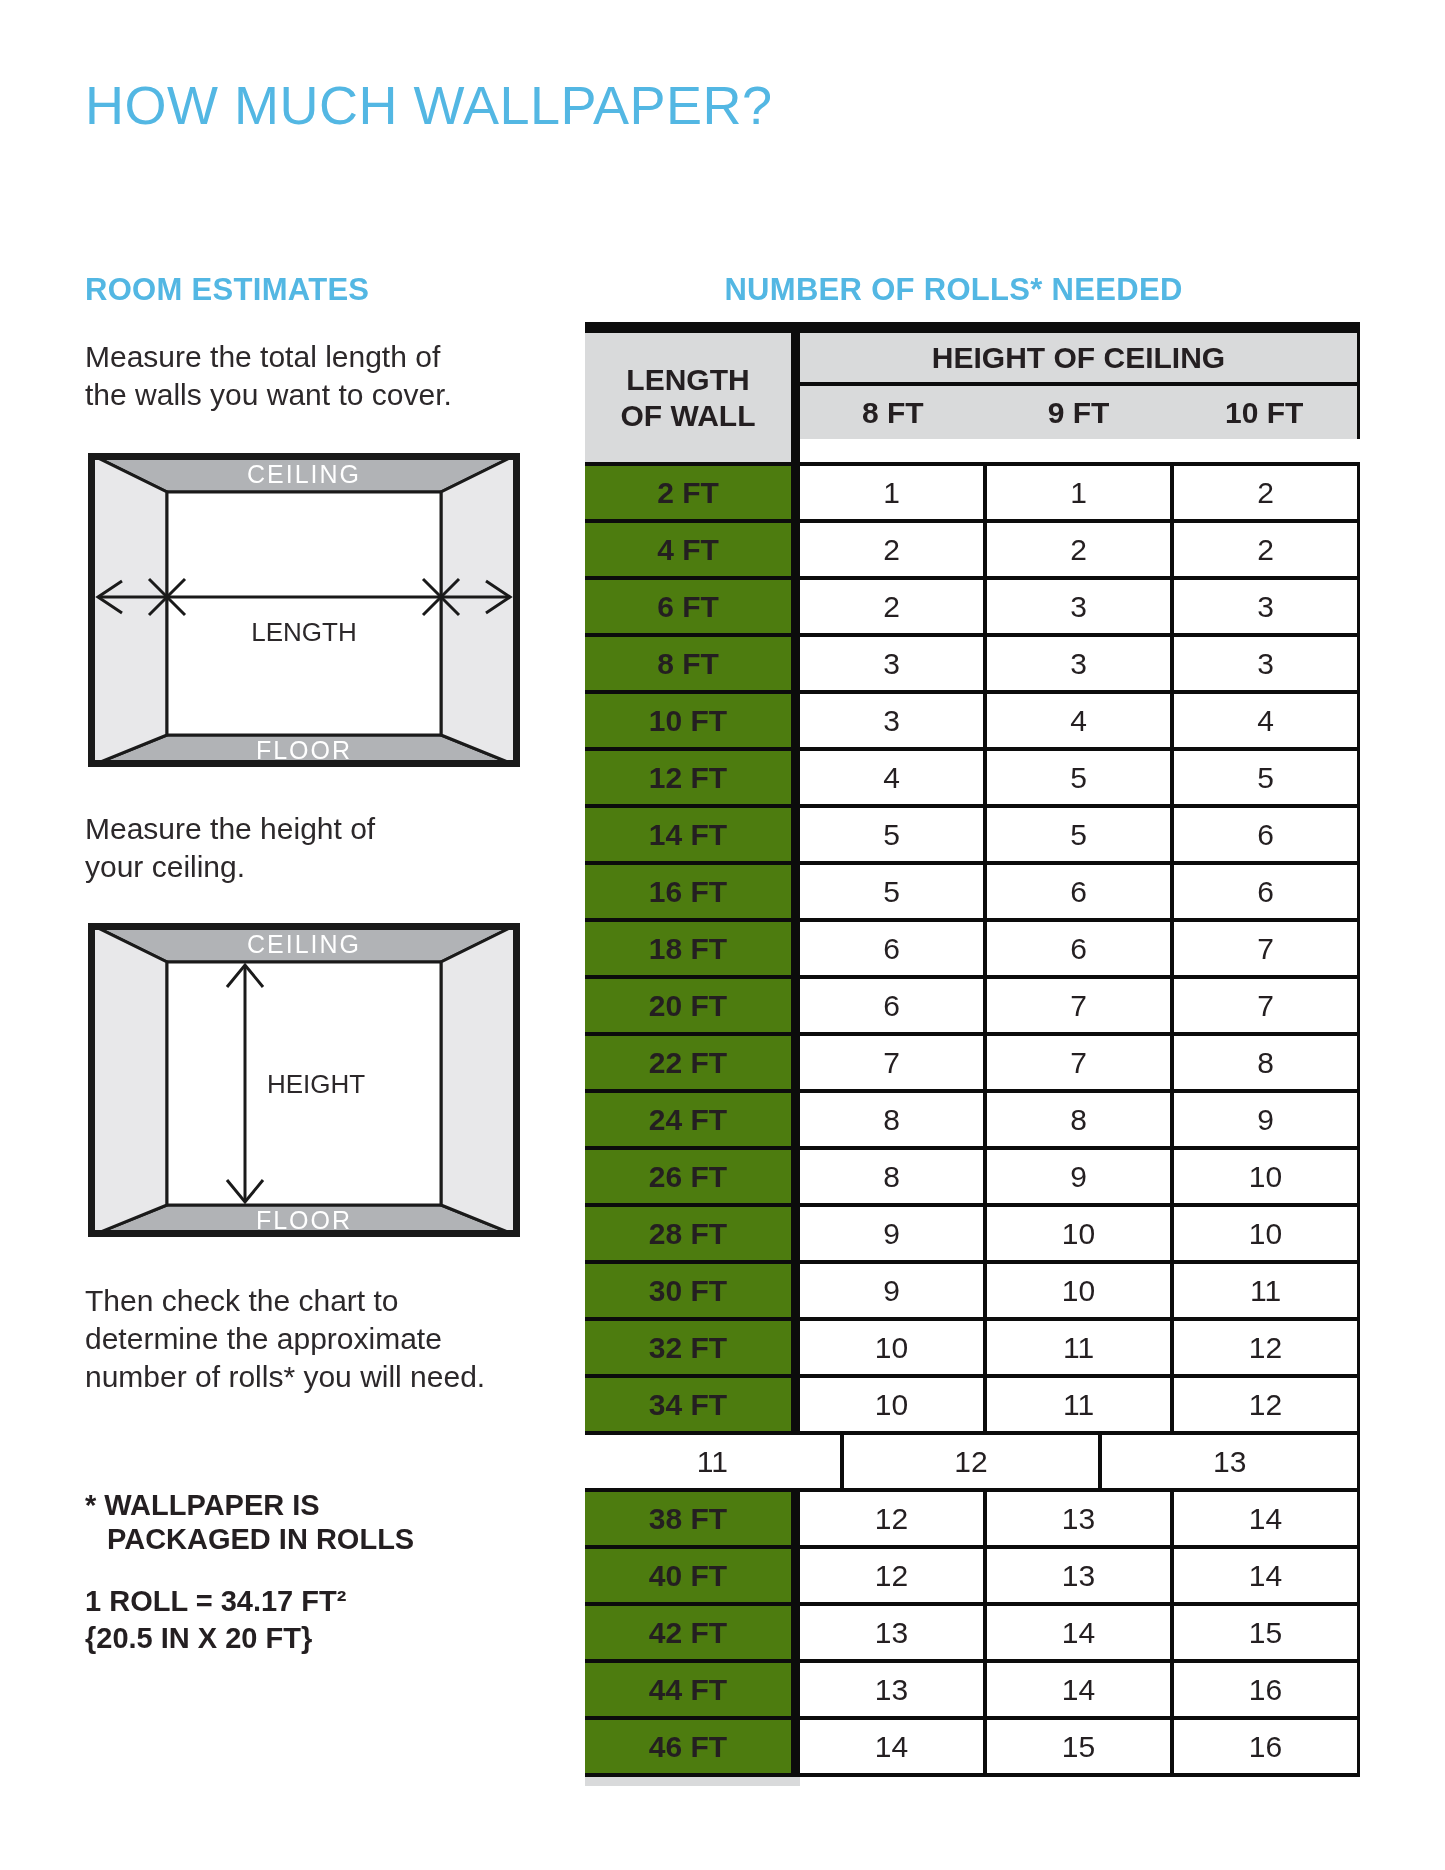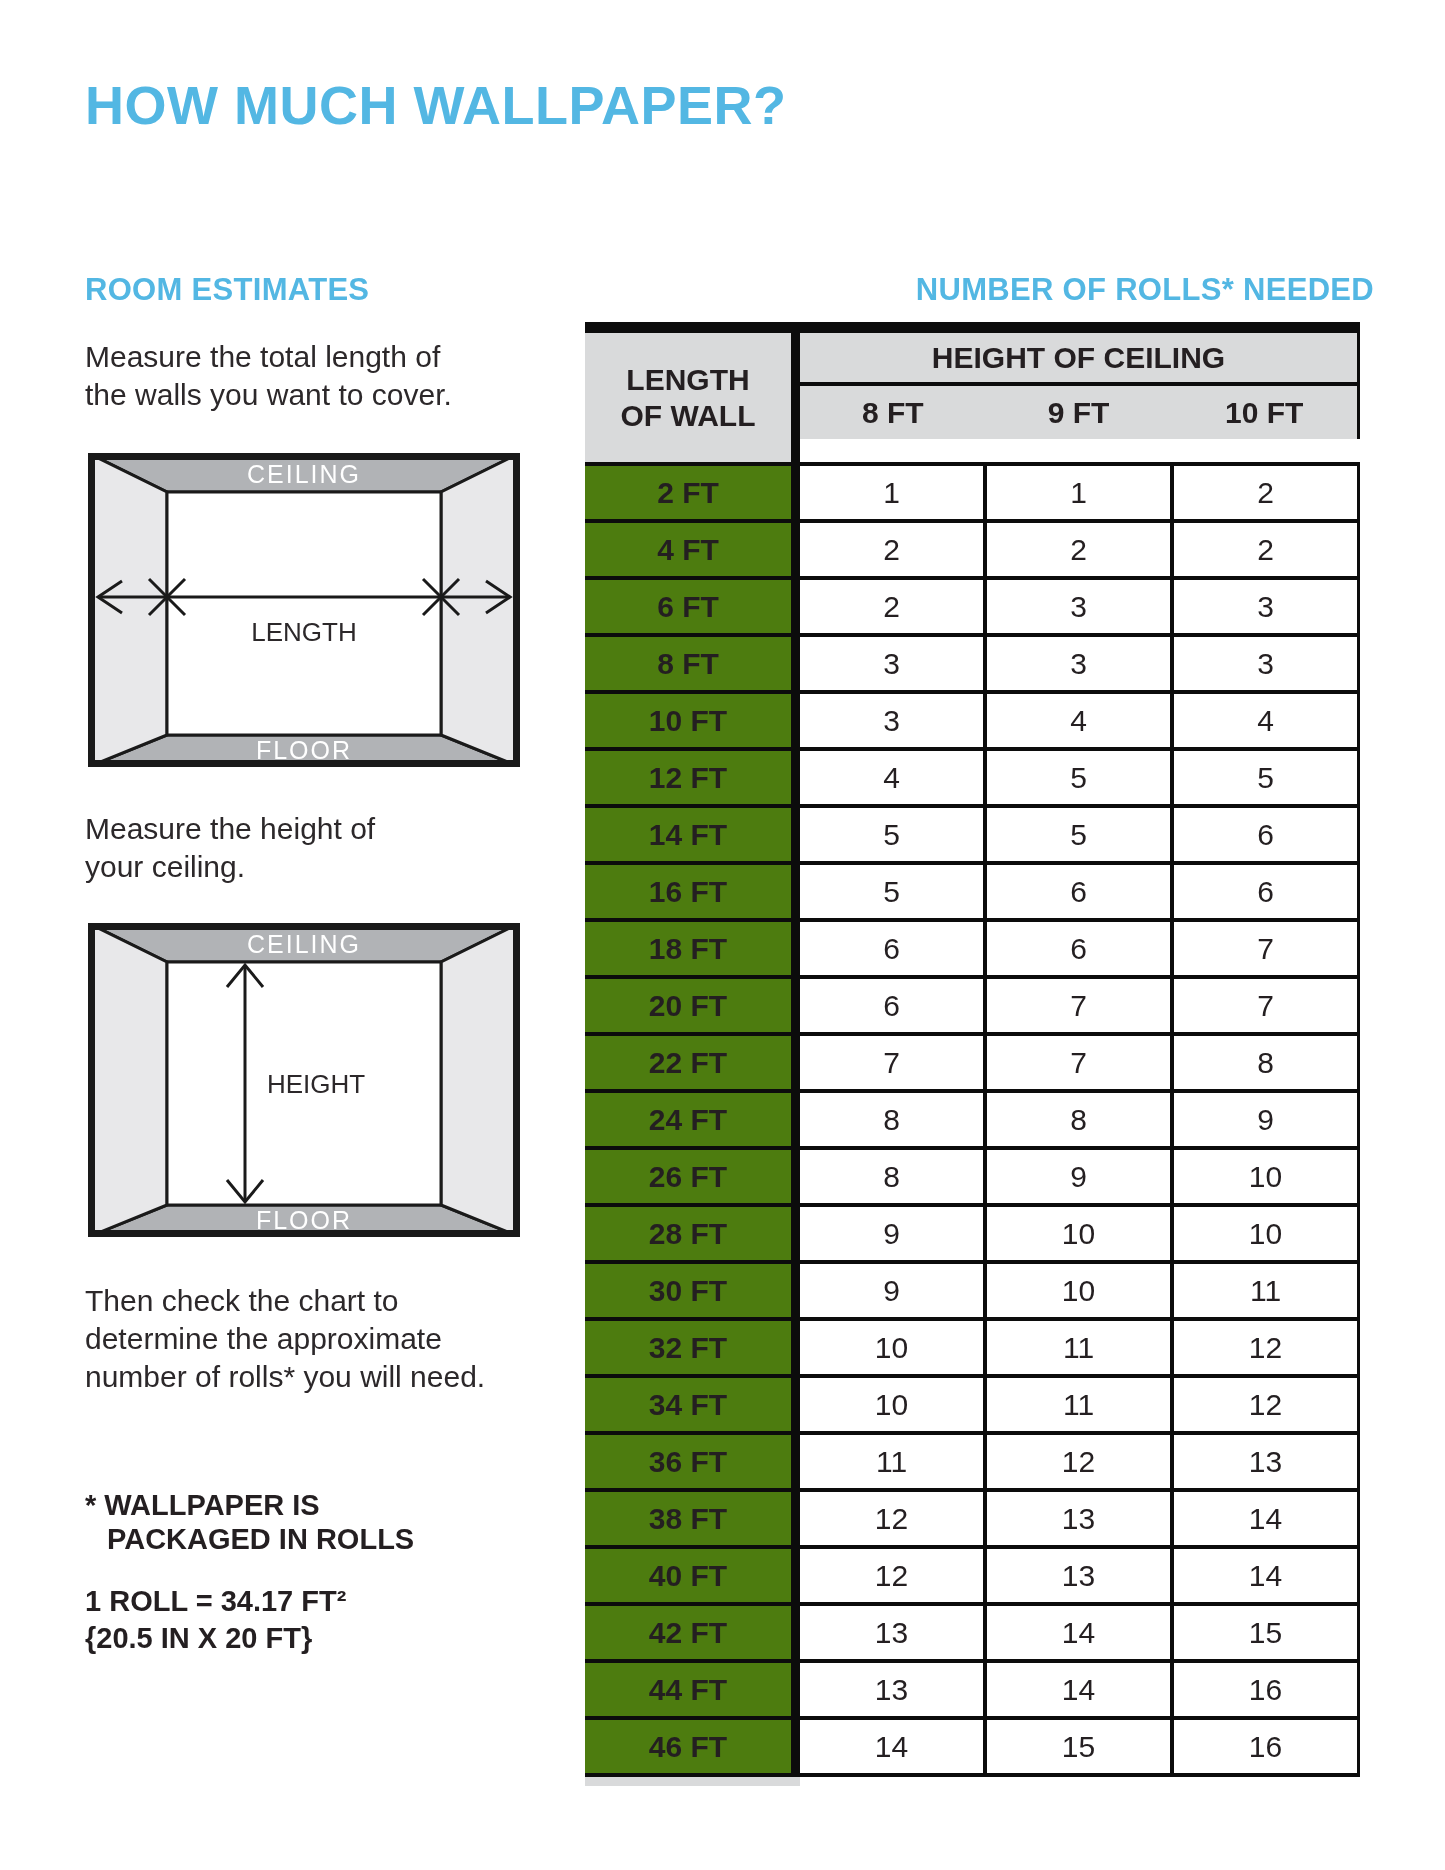--- a/index.html
+++ b/index.html
@@ -3,26 +3,26 @@
 <meta charset="utf-8">
 <style>
   * { box-sizing: border-box; margin: 0; padding: 0; }
   html,body { width:1445px; height:1870px; background:#ffffff;
     font-family:"Liberation Sans","DejaVu Sans",sans-serif; color:#2c282a; }
   body { position:relative; overflow:hidden; }
 
   .abs { position:absolute; }
 
   
-  #page-title { left:85px; top:74px; font-size:54px; font-weight:bold;
+  #page-title { left:85px; top:74px; font-size:54px; font-weight:normal;
     color:#53b7e3; letter-spacing:0.5px; }
   .section-heading { font-size:31px; font-weight:bold; color:#53b7e3;
     letter-spacing:0.3px; }
   #room-estimates-heading { left:85px; top:272px; }
-  #rolls-needed-heading { left:599px; top:272px; width:775px; text-align:right; }
+  #rolls-needed-heading { left:566px; top:272px; width:775px; text-align:center; }
 
   
   .para { font-size:30px; line-height:38px; color:#2c282a; }
   #step1 { left:85px; top:338px; }
   #step2 { left:85px; top:810px; }
   #step3 { left:85px; top:1282px; }
 
   .note { font-size:29px; line-height:34px; font-weight:bold; color:#241f21; }
   #footnote { left:85px; top:1488px; }
   #footnote .indent { padding-left:22px; }
@@ -246,21 +246,20 @@
         <div class="tcell">11</div>
         <div class="tcell">12</div>
       </div>
       <div class="trow">
         <div class="trow-label">34 FT</div>
         <div class="tcell">10</div>
         <div class="tcell">11</div>
         <div class="tcell">12</div>
       </div>
       <div class="trow">
-        <div class="trow-label">36 FT</div>
         <div class="tcell">11</div>
         <div class="tcell">12</div>
         <div class="tcell">13</div>
       </div>
       <div class="trow">
         <div class="trow-label">38 FT</div>
         <div class="tcell">12</div>
         <div class="tcell">13</div>
         <div class="tcell">14</div>
       </div>

